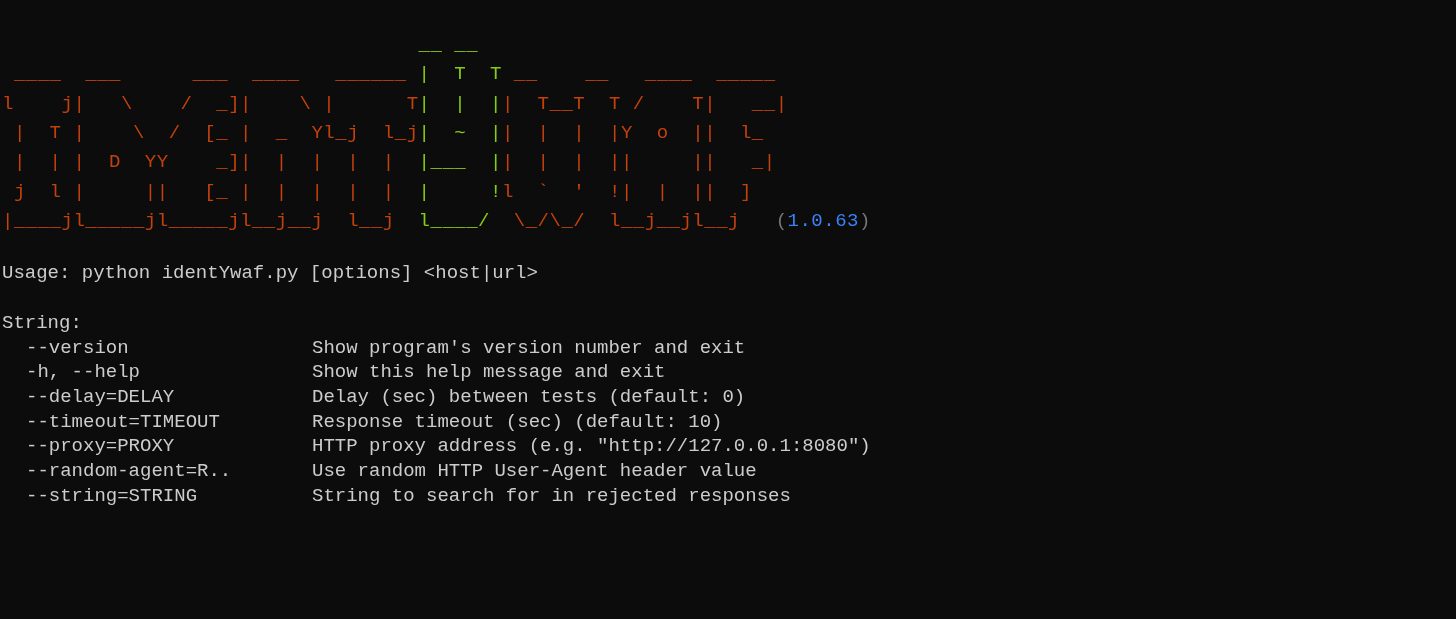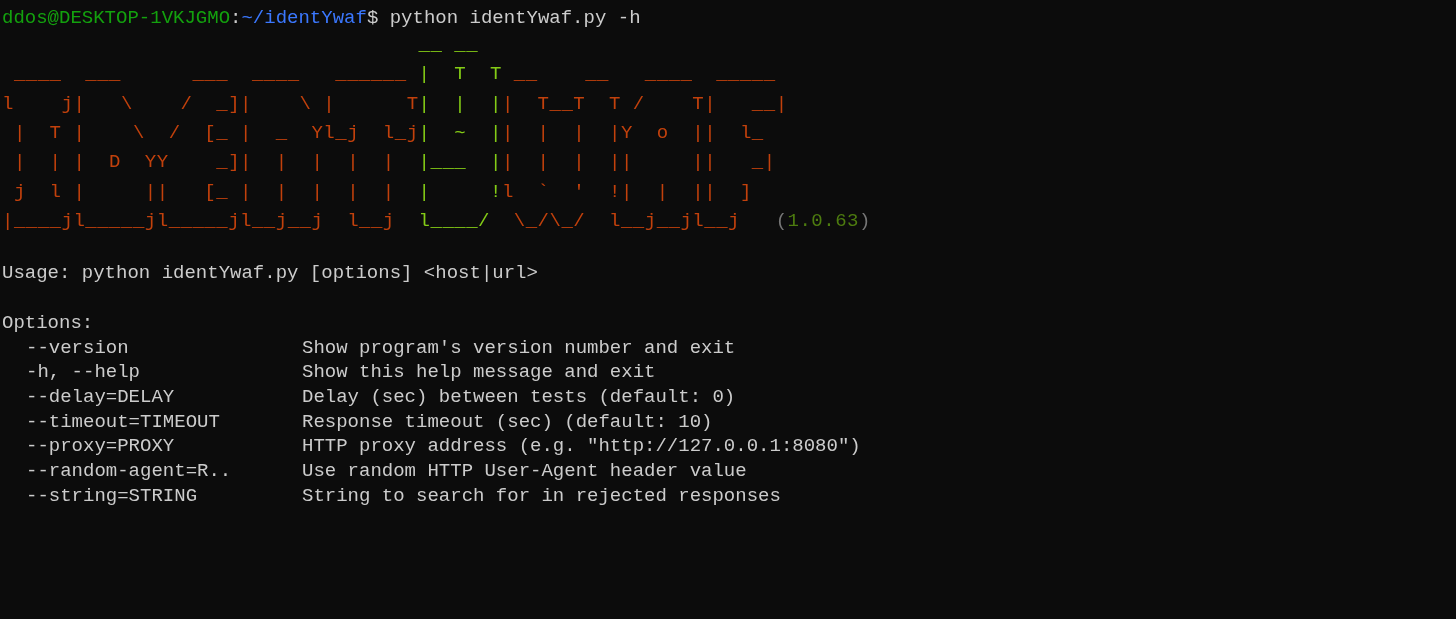--- a/index.html
+++ b/index.html
@@ -14,44 +14,45 @@
       line-height: 1.3;
       color: #cccccc;
       padding: 6px 2px;
       white-space: pre;
       overflow: hidden;
     }
     .green { color: #13a10e; }
     .blue { color: #3b78ff; }
     .white { color: #cccccc; }
     .yellow { color: #c2410c; }
-    .red { color: #4d7c0f; }
+    .red { color: #3b82f6; }
     .brightgreen { color: #84cc16; }
     .paren { color: #767676; }
     .ascii-art {
       letter-spacing: 0.5px;
       line-height: 1.55;
     }
     .options-row {
       display: flex;
+      gap: 10px;
     }
     .opt-flag {
       width: 300px;
       padding-left: 24px;
     }
     .opt-desc {
       flex: 1;
     }
   </style>
 </head>
-<body><div><span><span class="green">ddos</span><span class="green">@</span><span class="green">DESKTOP-1VKJGMO</span><span class="white">:</span><span class="blue">~/identYwaf</span><span class="white">$ </span><span class="white">python identYwaf.py -h</span></span>
+<body><div>
 <div class="ascii-art"><span class="yellow">                                   </span><span class="brightgreen">__ __ </span>
 <span class="yellow"> ____  ___      ___  ____   ______ </span><span class="brightgreen">|  T  T</span><span class="yellow"> __    __   ____  _____ </span>
 <span class="yellow">l    j|   \    /  _]|    \ |      T</span><span class="brightgreen">|  |  |</span><span class="yellow">|  T__T  T /    T|   __|</span>
 <span class="yellow"> |  T |    \  /  [_ |  _  Yl_j  l_j</span><span class="brightgreen">|  ~  |</span><span class="yellow">|  |  |  |Y  o  ||  l_  </span>
 <span class="yellow"> |  | |  D  YY    _]|  |  |  |  |  </span><span class="brightgreen">|___  |</span><span class="yellow">|  |  |  ||     ||   _| </span>
 <span class="yellow"> j  l |     ||   [_ |  |  |  |  |  </span><span class="brightgreen">|     !</span><span class="yellow">l  `  '  !|  |  ||  ]   </span>
 <span class="yellow">|____jl_____jl_____jl__j__j  l__j  </span><span class="brightgreen">l____/ </span><span class="yellow"> \_/\_/  l__j__jl__j  </span><span class="paren"> (</span><span class="red">1.0.63</span><span class="paren">)</span></div>
 <span class="white">Usage: python identYwaf.py [options] &lt;host|url&gt;</span>
 
-<span class="white">Options:</span>
+<span class="white">String:</span>
 <div class="options-row"><span class="white opt-flag">--version</span><span class="white opt-desc">Show program's version number and exit</span></div><div class="options-row"><span class="white opt-flag">-h, --help</span><span class="white opt-desc">Show this help message and exit</span></div><div class="options-row"><span class="white opt-flag">--delay=DELAY</span><span class="white opt-desc">Delay (sec) between tests (default: 0)</span></div><div class="options-row"><span class="white opt-flag">--timeout=TIMEOUT</span><span class="white opt-desc">Response timeout (sec) (default: 10)</span></div><div class="options-row"><span class="white opt-flag">--proxy=PROXY</span><span class="white opt-desc">HTTP proxy address (e.g. "http://127.0.0.1:8080")</span></div><div class="options-row"><span class="white opt-flag">--random-agent=R..</span><span class="white opt-desc">Use random HTTP User-Agent header value</span></div><div class="options-row"><span class="white opt-flag">--string=STRING</span><span class="white opt-desc">String to search for in rejected responses</span></div></div>
 
 
 </body></html>

